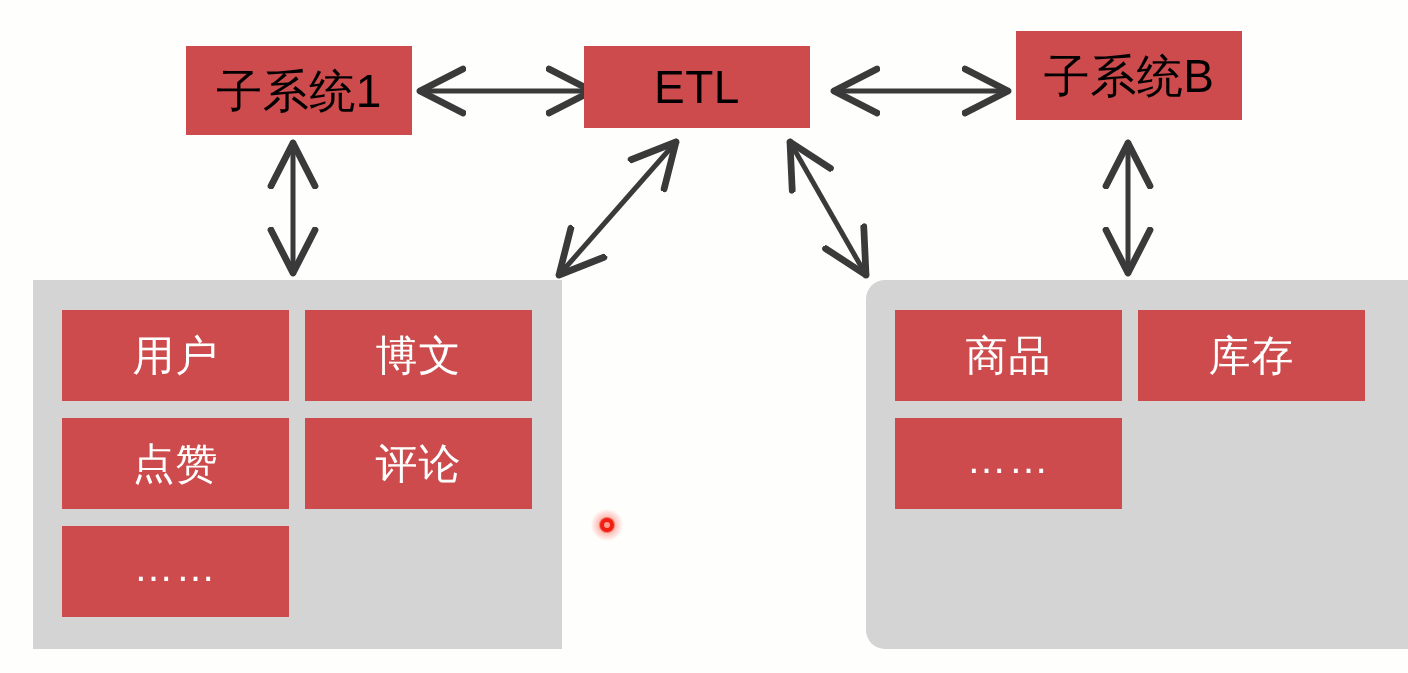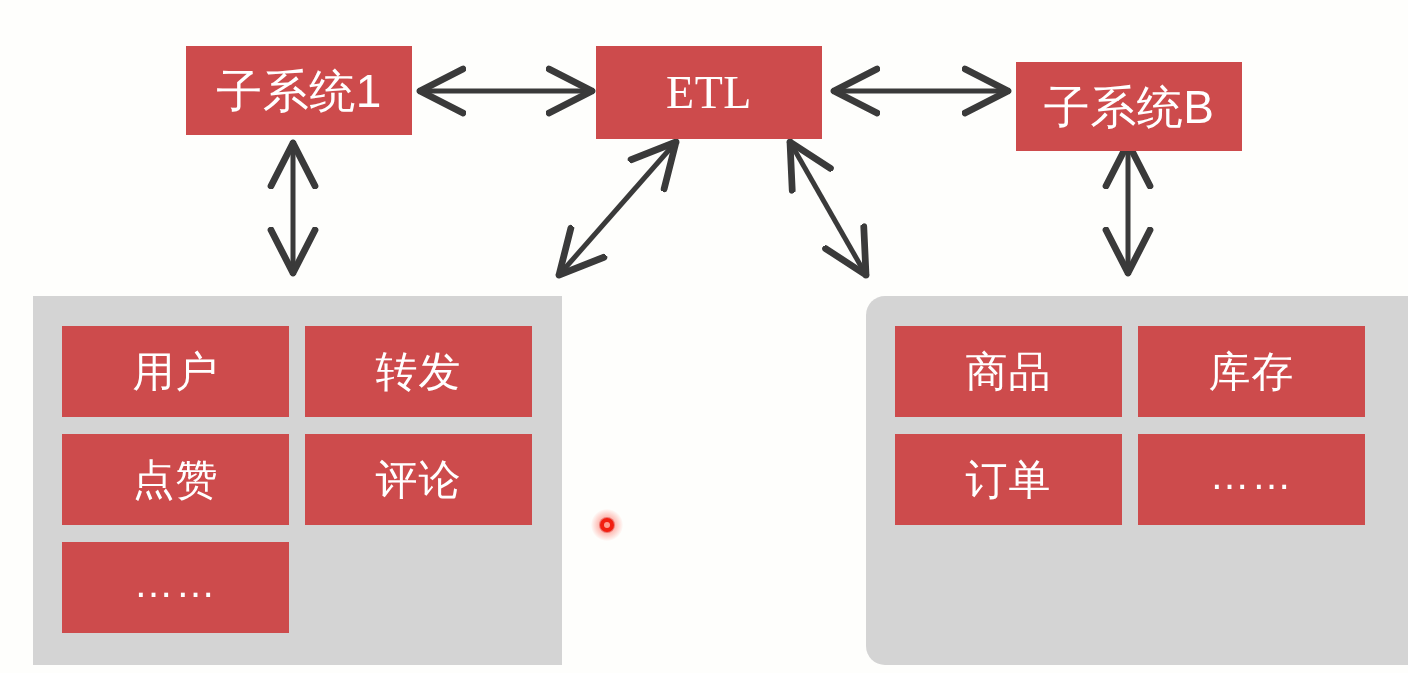--- a/index.html
+++ b/index.html
@@ -24,56 +24,54 @@
     position: absolute;
     left: 0;
     top: 0;
     width: 1408px;
     height: 673px;
     pointer-events: none;
   }
   .node {
     position: absolute;
     background: #cd4b4c;
-    color: #ffffff;
+    color: #000000;
     display: flex;
     align-items: center;
     justify-content: center;
     box-sizing: border-box;
     text-align: right;
     line-height: 1;
     letter-spacing: 0.5px;
   }
   .top-node {
     font-size: 46px;
   }
   #node-sub1 {
     left: 186px;
     top: 46px;
     width: 226px;
     height: 89px;
   }
   #node-etl {
-    left: 596px;
+    left: 584px;
     top: 46px;
     width: 226px;
-    height: 93px;
-    font-family: Liberation Serif, serif;
+    height: 82px;
   }
   #node-subb {
     left: 1016px;
-    top: 62px;
+    top: 31px;
     width: 226px;
     height: 89px;
   }
   .group-panel {
     position: absolute;
     background: #d4d4d4;
     box-sizing: border-box;
-    margin-top: 16px;
   }
   #group-left {
     left: 33px;
     top: 280px;
     width: 529px;
     height: 369px;
   }
   #group-right {
     left: 866px;
     top: 280px;
@@ -178,32 +176,31 @@
 
   <div class="node top-node" id="node-sub1">子系统1</div>
 
   <div class="node top-node" id="node-etl">ETL</div>
 
   <div class="node top-node" id="node-subb">子系统B</div>
 
   <div class="group-panel" id="group-left">
     <div class="grid">
       <div class="entity">用户</div>
-      <div class="entity">转发</div>
+      <div class="entity">博文</div>
       <div class="entity">点赞</div>
       <div class="entity">评论</div>
       <div class="entity ellipsis">……</div>
     </div>
   </div>
 
   <div class="group-panel" id="group-right">
     <div class="grid">
       <div class="entity">商品</div>
       <div class="entity">库存</div>
-      <div class="entity">订单</div>
       <div class="entity ellipsis">……</div>
     </div>
   </div>
 
   <div id="cursor-dot">
     <div class="glow"></div>
     <div class="core">
       <div class="hole"></div>
     </div>
   </div>

